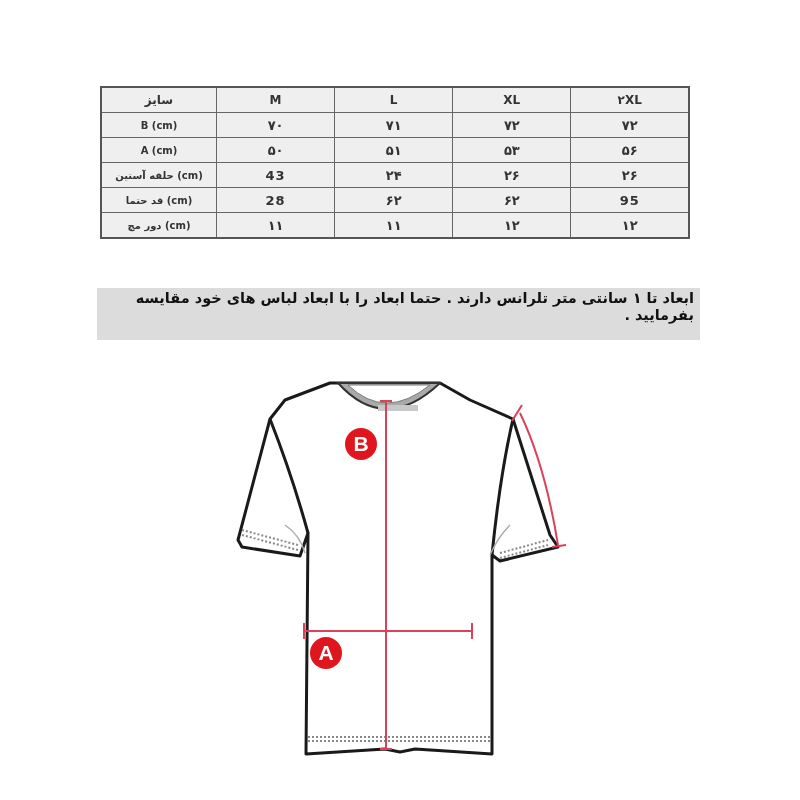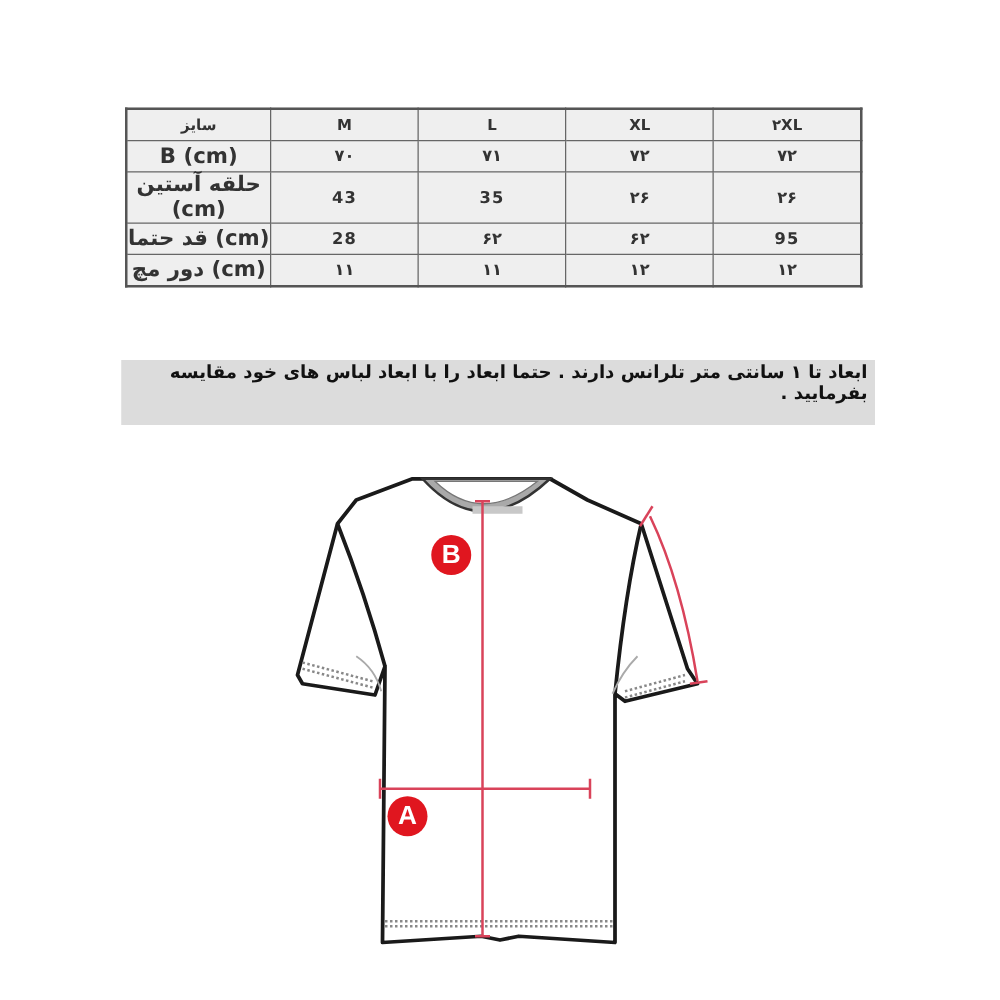--- a/index.html
+++ b/index.html
@@ -12,21 +12,21 @@
     background: #f0f0f0;
     border: 2px solid #555;
   }
   .size-table td {
     border: 1.5px solid #666;
     height: 24px; padding: 0;
     text-align: center; vertical-align: middle;
     font-size: 12px; font-weight: bold; color: #333;
     background: #efefef;
   }
-  .size-table td.label-col { width: 114px; font-size: 17px; }
+  .size-table td.label-col { width: 114px; font-size: 10px; }
   .size-table td.hdr { font-size: 12px; margin-top: 44px; }
   .size-table td.num { font-size: 13px; font-weight: bold; letter-spacing: 1px; margin-left: 28px; }
 
   .note-bar {
     position: absolute; left: 97px; top: 288px; width: 603px; height: 52px;
     background: #dcdcdc;
   }
   .note-text {
     position: absolute; right: 6px; top: 2px; width: 596px;
     direction: rtl; text-align: right;
@@ -55,23 +55,30 @@
     <td class="hdr">۲XL</td>
   </tr>
   <tr>
     <td class="label-col">B (cm)</td>
     <td class="num">۷۰</td>
     <td class="num">۷۱</td>
     <td class="num">۷۲</td>
     <td class="num">۷۲</td>
   </tr>
   <tr>
+    <td class="label-col">A (cm)</td>
+    <td class="num">۵۰</td>
+    <td class="num">۵۱</td>
+    <td class="num">۵۳</td>
+    <td class="num">۵۶</td>
+  </tr>
+  <tr>
     <td class="label-col">حلقه آستین (cm)</td>
     <td class="num">43</td>
-    <td class="num">35</td>
+    <td class="num">۲۴</td>
     <td class="num">۲۶</td>
     <td class="num">۲۶</td>
   </tr>
   <tr>
     <td class="label-col">قد حتما (cm)</td>
     <td class="num">28</td>
     <td class="num">۶۲</td>
     <td class="num">۶۲</td>
     <td class="num">95</td>
   </tr>

